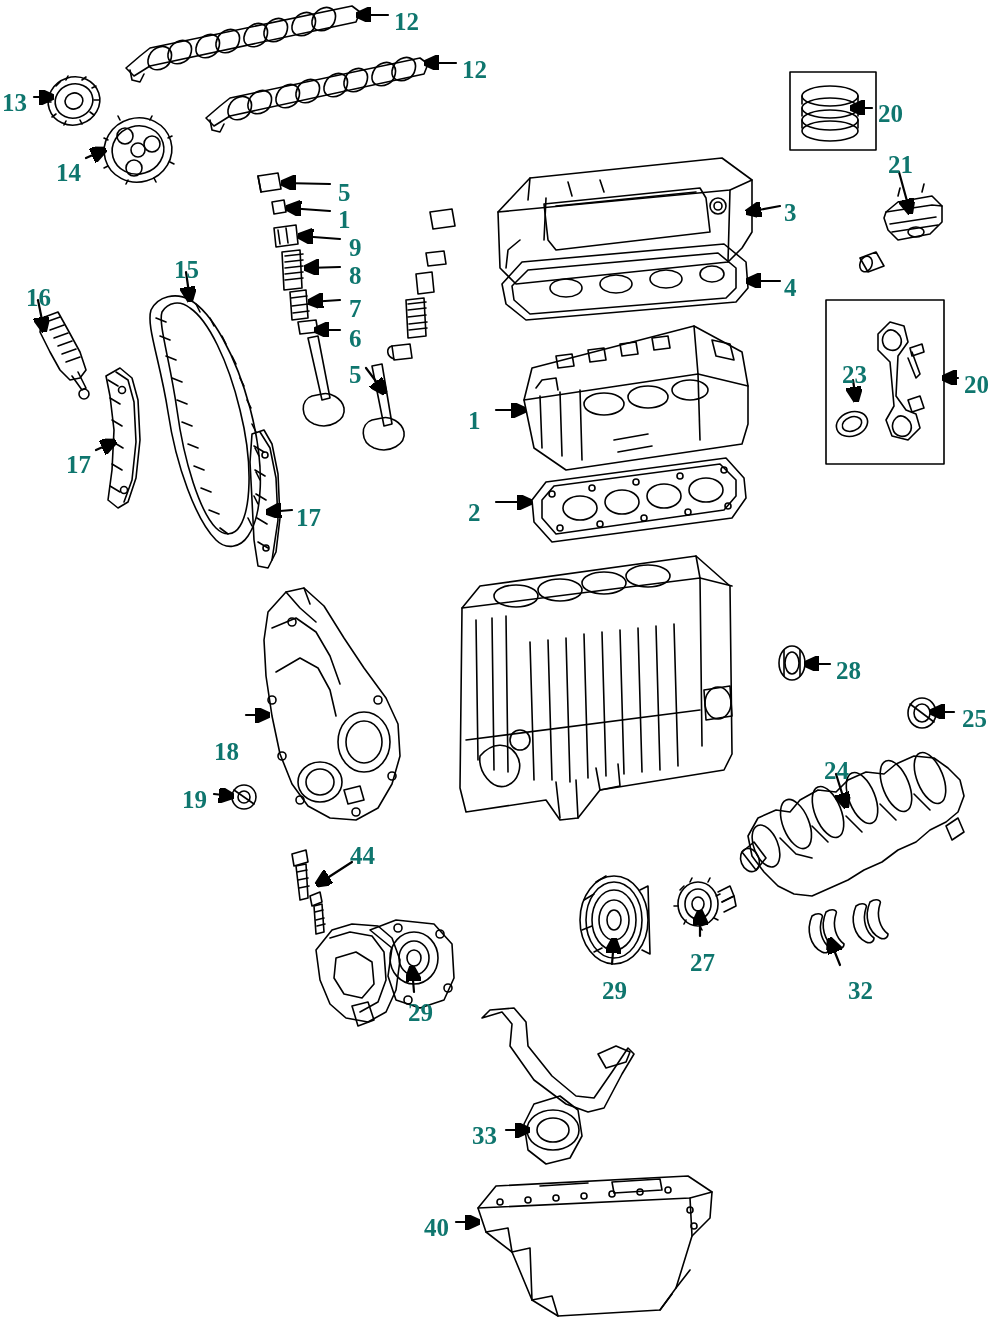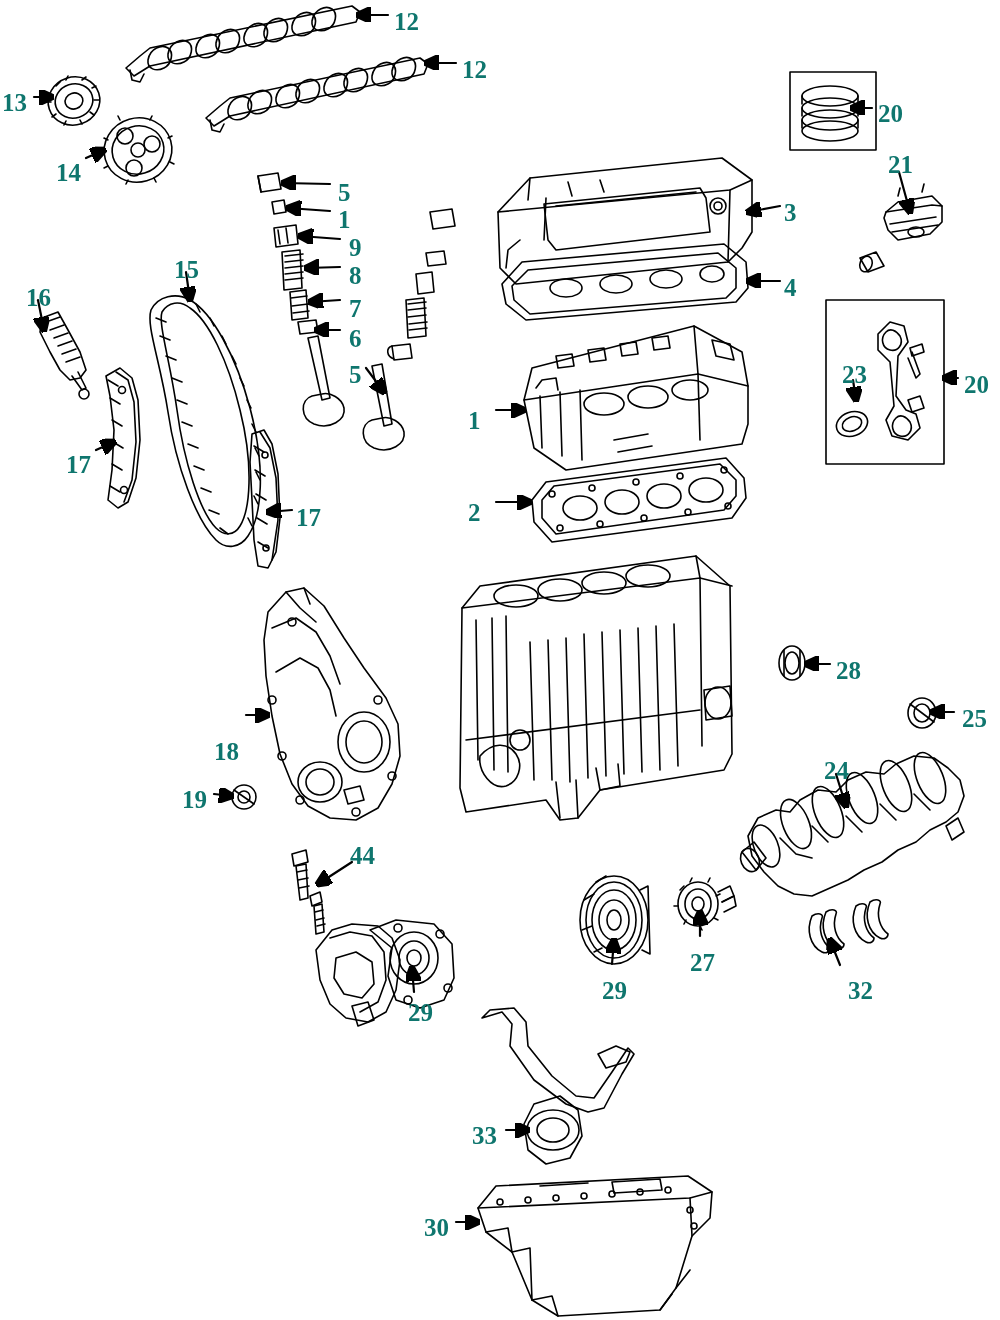--- a/index.html
+++ b/index.html
@@ -476,19 +476,19 @@
       <div class="callout" style="left: 878px; top: 101px;">20</div>
       <div class="callout" style="left: 888px; top: 152px;">21</div>
       <div class="callout" style="left: 964px; top: 372px;">20</div>
       <div class="callout" style="left: 842px; top: 362px;">23</div>
       <div class="callout" style="left: 824px; top: 758px;">24</div>
       <div class="callout" style="left: 962px; top: 706px;">25</div>
       <div class="callout" style="left: 848px; top: 978px;">32</div>
       <div class="callout" style="left: 690px; top: 950px;">27</div>
       <div class="callout" style="left: 836px; top: 658px;">28</div>
       <div class="callout" style="left: 602px; top: 978px;">29</div>
-      <div class="callout" style="left: 424px; top: 1215px;">30</div>
+      <div class="callout" style="left: 424px; top: 1215px;">40</div>
       <div class="callout" style="left: 350px; top: 843px;">44</div>
       <div class="callout" style="left: 408px; top: 1000px;">29</div>
       <div class="callout" style="left: 472px; top: 1123px;">33</div>
     </div>
 
 </div>
 
 </body></html>

